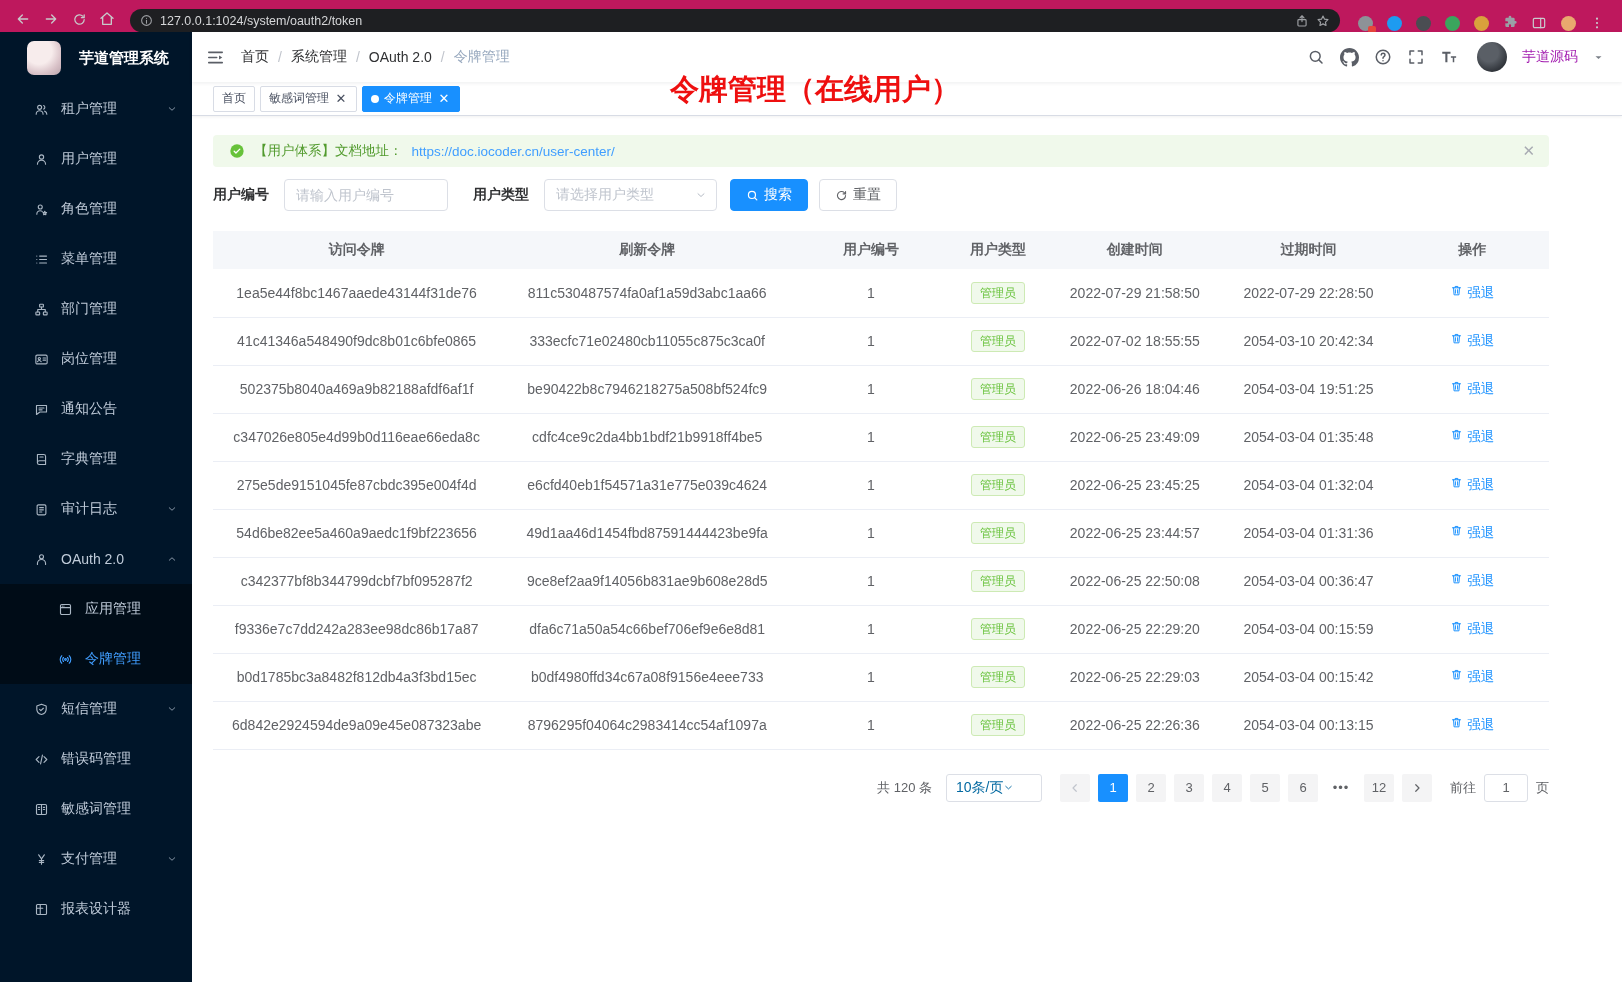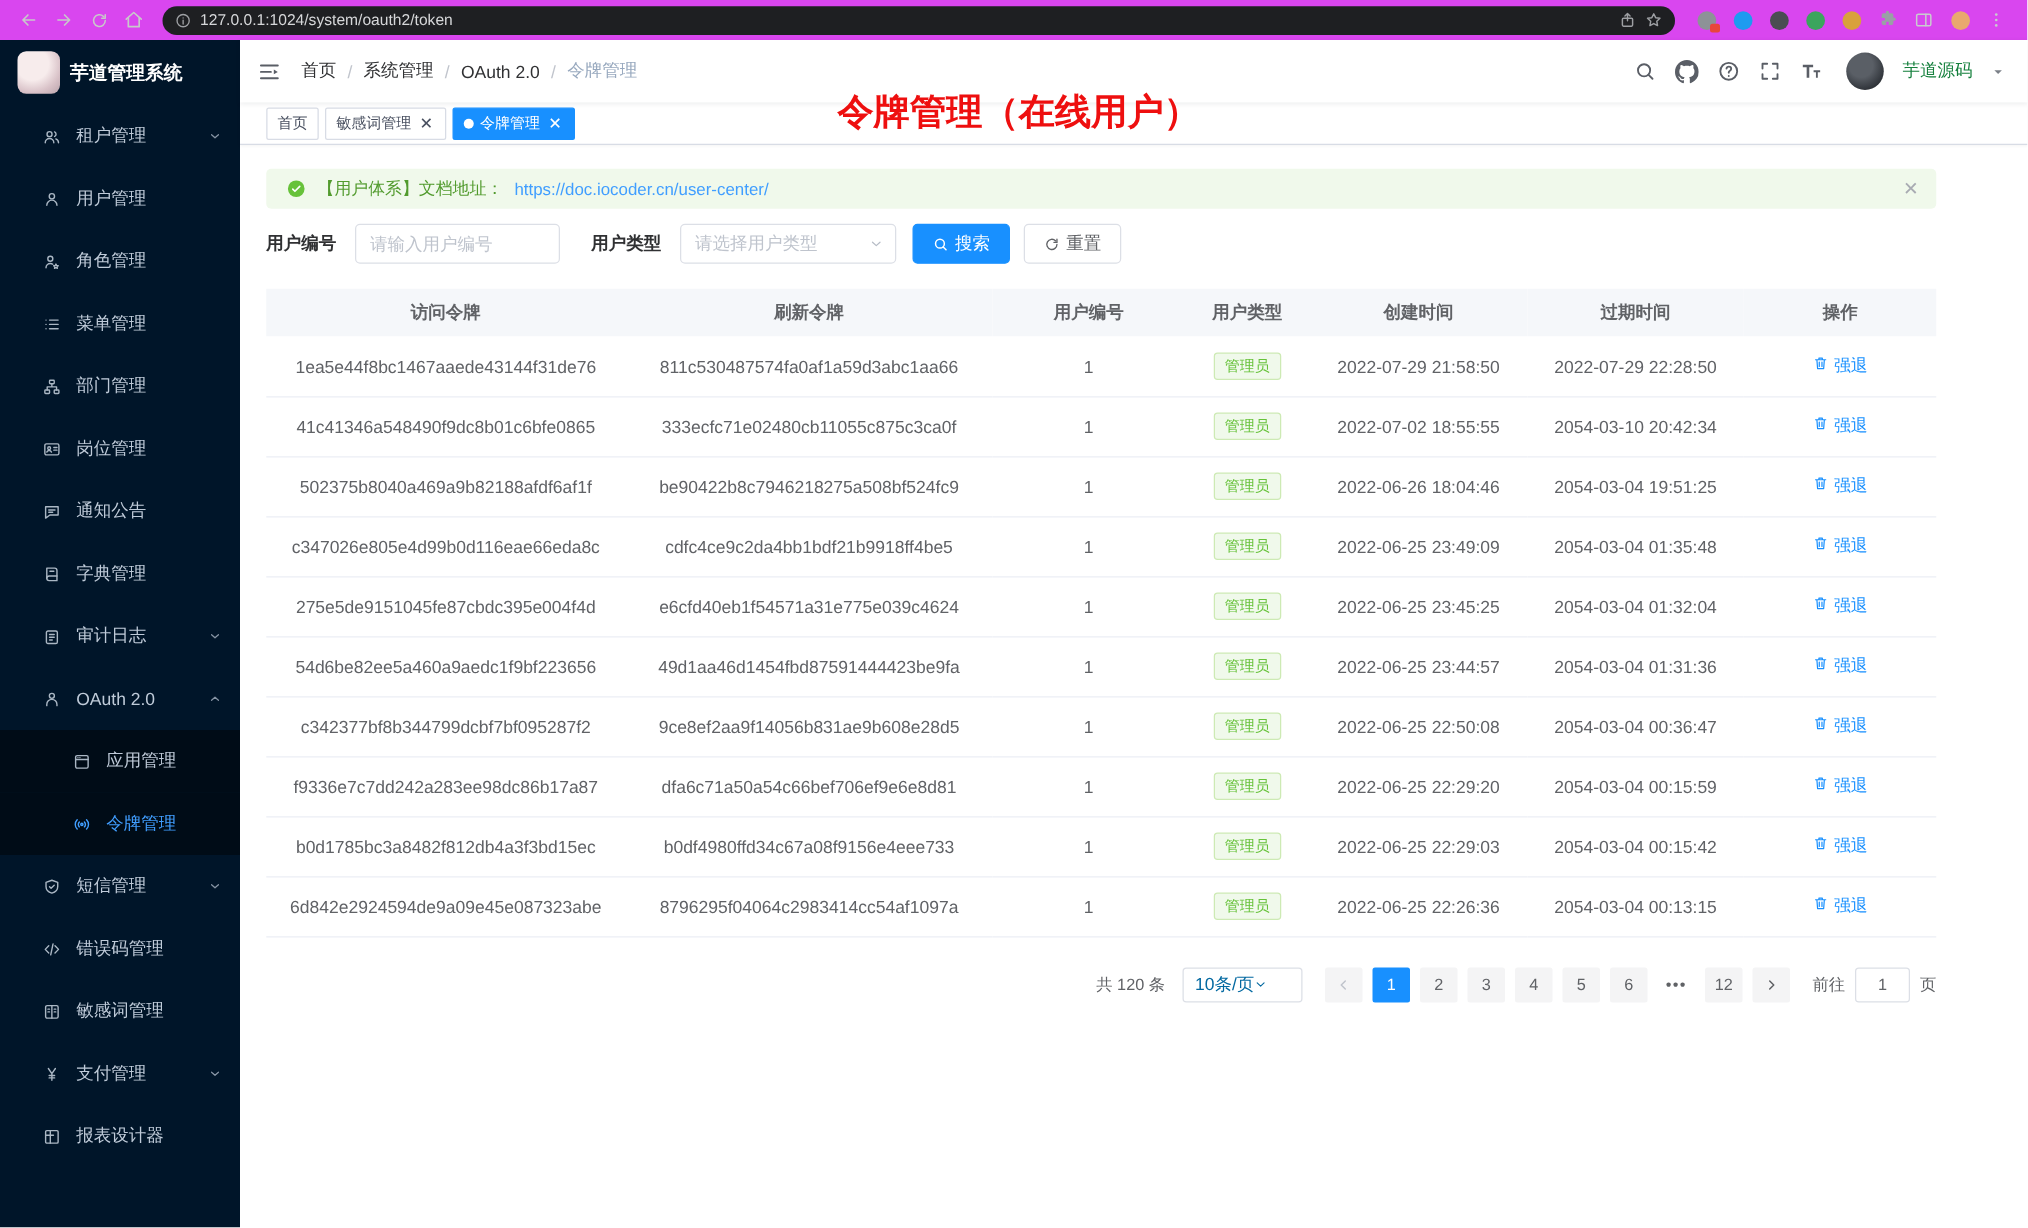--- a/index.html
+++ b/index.html
@@ -1,35 +1,35 @@
 <!DOCTYPE html>
 <html style="--accent: #1890ff; --link: #409eff; --success: #67c23a; --annotation: #ee0f0f; --sidebar-bg: #001529; --active-menu: #409eff;"><head>
 <meta charset="utf-8">
 <style>
 *{box-sizing:border-box;margin:0;padding:0}
 html,body{width:1622px;height:982px;overflow:hidden}
 body{font-family:"Liberation Sans","DejaVu Sans",sans-serif;background:#fff;font-size:14px}
 svg{display:block}
 
 
-.browser-bar{height:32px;background:#d946ef;display:flex;align-items:center;padding:0 10px;gap:2px}
+.browser-bar{height:32px;background:#be185d;display:flex;align-items:flex-end;padding:0 10px;gap:2px}
 .nav-btn{width:26px;height:26px;border-radius:50%;display:flex;align-items:center;justify-content:center;color:#c8c9ca;flex:0 0 auto;cursor:pointer}
 .url-pill{flex:1;height:23px;margin:0 8px;background:#1e1f22;border-radius:12px;display:flex;align-items:center;padding:0 10px;gap:7px;min-width:0;cursor:text}
 .url-text{color:#d6d7d9;font-size:12.5px;white-space:nowrap;overflow:hidden;flex:1}
 .pill-ico{color:#9d9fa3;display:flex;cursor:pointer}
 .ext-tray{display:flex;align-items:center;gap:11px;padding:0 6px}
 .ext{display:flex;align-items:center;justify-content:center;width:18px;height:18px;cursor:pointer}
 .ext-dot{width:15px;height:15px;border-radius:50%;display:block;position:relative}
 .ext-badge{position:absolute;right:-3px;bottom:-2px;width:8px;height:7px;border-radius:2px;display:block}
 .ext-glyph{display:flex}
 
 
 .app{display:flex;height:950px}
 .sidebar{width:192px;background:var(--sidebar-bg,#001529);flex:0 0 auto;display:flex;flex-direction:column}
-.logo-row{height:52px;display:flex;align-items:center;padding:0 14px;gap:8px;cursor:pointer}
+.logo-row{height:52px;display:flex;align-items:center;padding:0 27px;gap:18px;cursor:pointer}
 .logo-img{width:34px;height:34px;border-radius:7px;background:radial-gradient(circle at 35% 30%,#f7ecec 0 40%,#d9c2c8 70%,#b9a3ab);flex:0 0 auto}
 .logo-title{color:#fff;font-size:15px;font-weight:700;white-space:nowrap}
 .menu{flex:1;overflow:hidden}
 .menu-item{height:50px;display:flex;align-items:center;padding:0 14px 0 33px;font-size:14px;color:#bfcbd9;cursor:pointer}
 .menu-item .mi-icon{width:17px;height:17px;margin-right:11px;display:flex;align-items:center;justify-content:center;color:#aab7c4}
 .menu-item .mi-label{flex:1;white-space:nowrap}
 .mi-arrow{display:flex;color:#8795a5}
 .mi-arrow.up{transform:rotate(180deg)}
 .menu-item.sub{padding-left:57px;background:#000c17}
 .menu-item.active{color:var(--active-menu,#409eff)}
@@ -38,21 +38,21 @@
 .main{flex:1;position:relative;display:flex;flex-direction:column;background:#fff;min-width:0}
 .topbar{height:50px;display:flex;align-items:center;padding:0 18px 0 14px;box-shadow:0 1px 4px rgba(0,21,41,.08);position:relative;z-index:3;background:#fff}
 .hamburger{color:#5a5e66;display:flex;margin-right:16px;cursor:pointer}
 .breadcrumb{display:flex;align-items:center;font-size:14px}
 .bc-item{color:#303133;cursor:pointer}
 .bc-item.last{color:#97a8be;cursor:default}
 .bc-sep{color:#c0c4cc;margin:0 9px}
 .topbar-right{margin-left:auto;display:flex;align-items:center;gap:15px;color:#5a5e66}
 .tb-ico{display:flex;cursor:pointer}
 .avatar{width:30px;height:30px;border-radius:50%;background:radial-gradient(circle at 40% 35%,#5a5f66 0 35%,#2e3238 75%,#1c1e22);margin-left:4px;cursor:pointer}
-.uname{font-size:14px;color:#15803d;cursor:pointer}
+.uname{font-size:14px;color:#a21caf;cursor:pointer}
 .caret{color:#7a7f87;display:flex;cursor:pointer}
 
 .tagsbar{height:34px;border-bottom:1px solid #d8dce5;box-shadow:0 1px 3px rgba(0,0,0,.06);display:flex;align-items:center;padding-left:21px;background:#fff;position:relative;z-index:2}
 .tag{display:inline-flex;align-items:center;gap:5px;height:26px;padding:0 8px;border:1px solid #d8dce5;background:#fff;color:#495060;font-size:12px;margin-right:5px;cursor:pointer;border-radius:2px}
 .tag.active{background:var(--accent,#1890ff);border-color:var(--accent,#1890ff);color:#fff}
 .tag-dot{width:8px;height:8px;border-radius:50%;background:#fff}
 .tag-close{width:14px;height:14px;display:inline-flex;align-items:center;justify-content:center;font-size:13px;line-height:1;border-radius:50%}
 
 .annotation{position:absolute;left:478px;top:38px;font-size:29px;font-weight:700;color:var(--annotation,#ee0f0f);z-index:5;white-space:nowrap}
 

